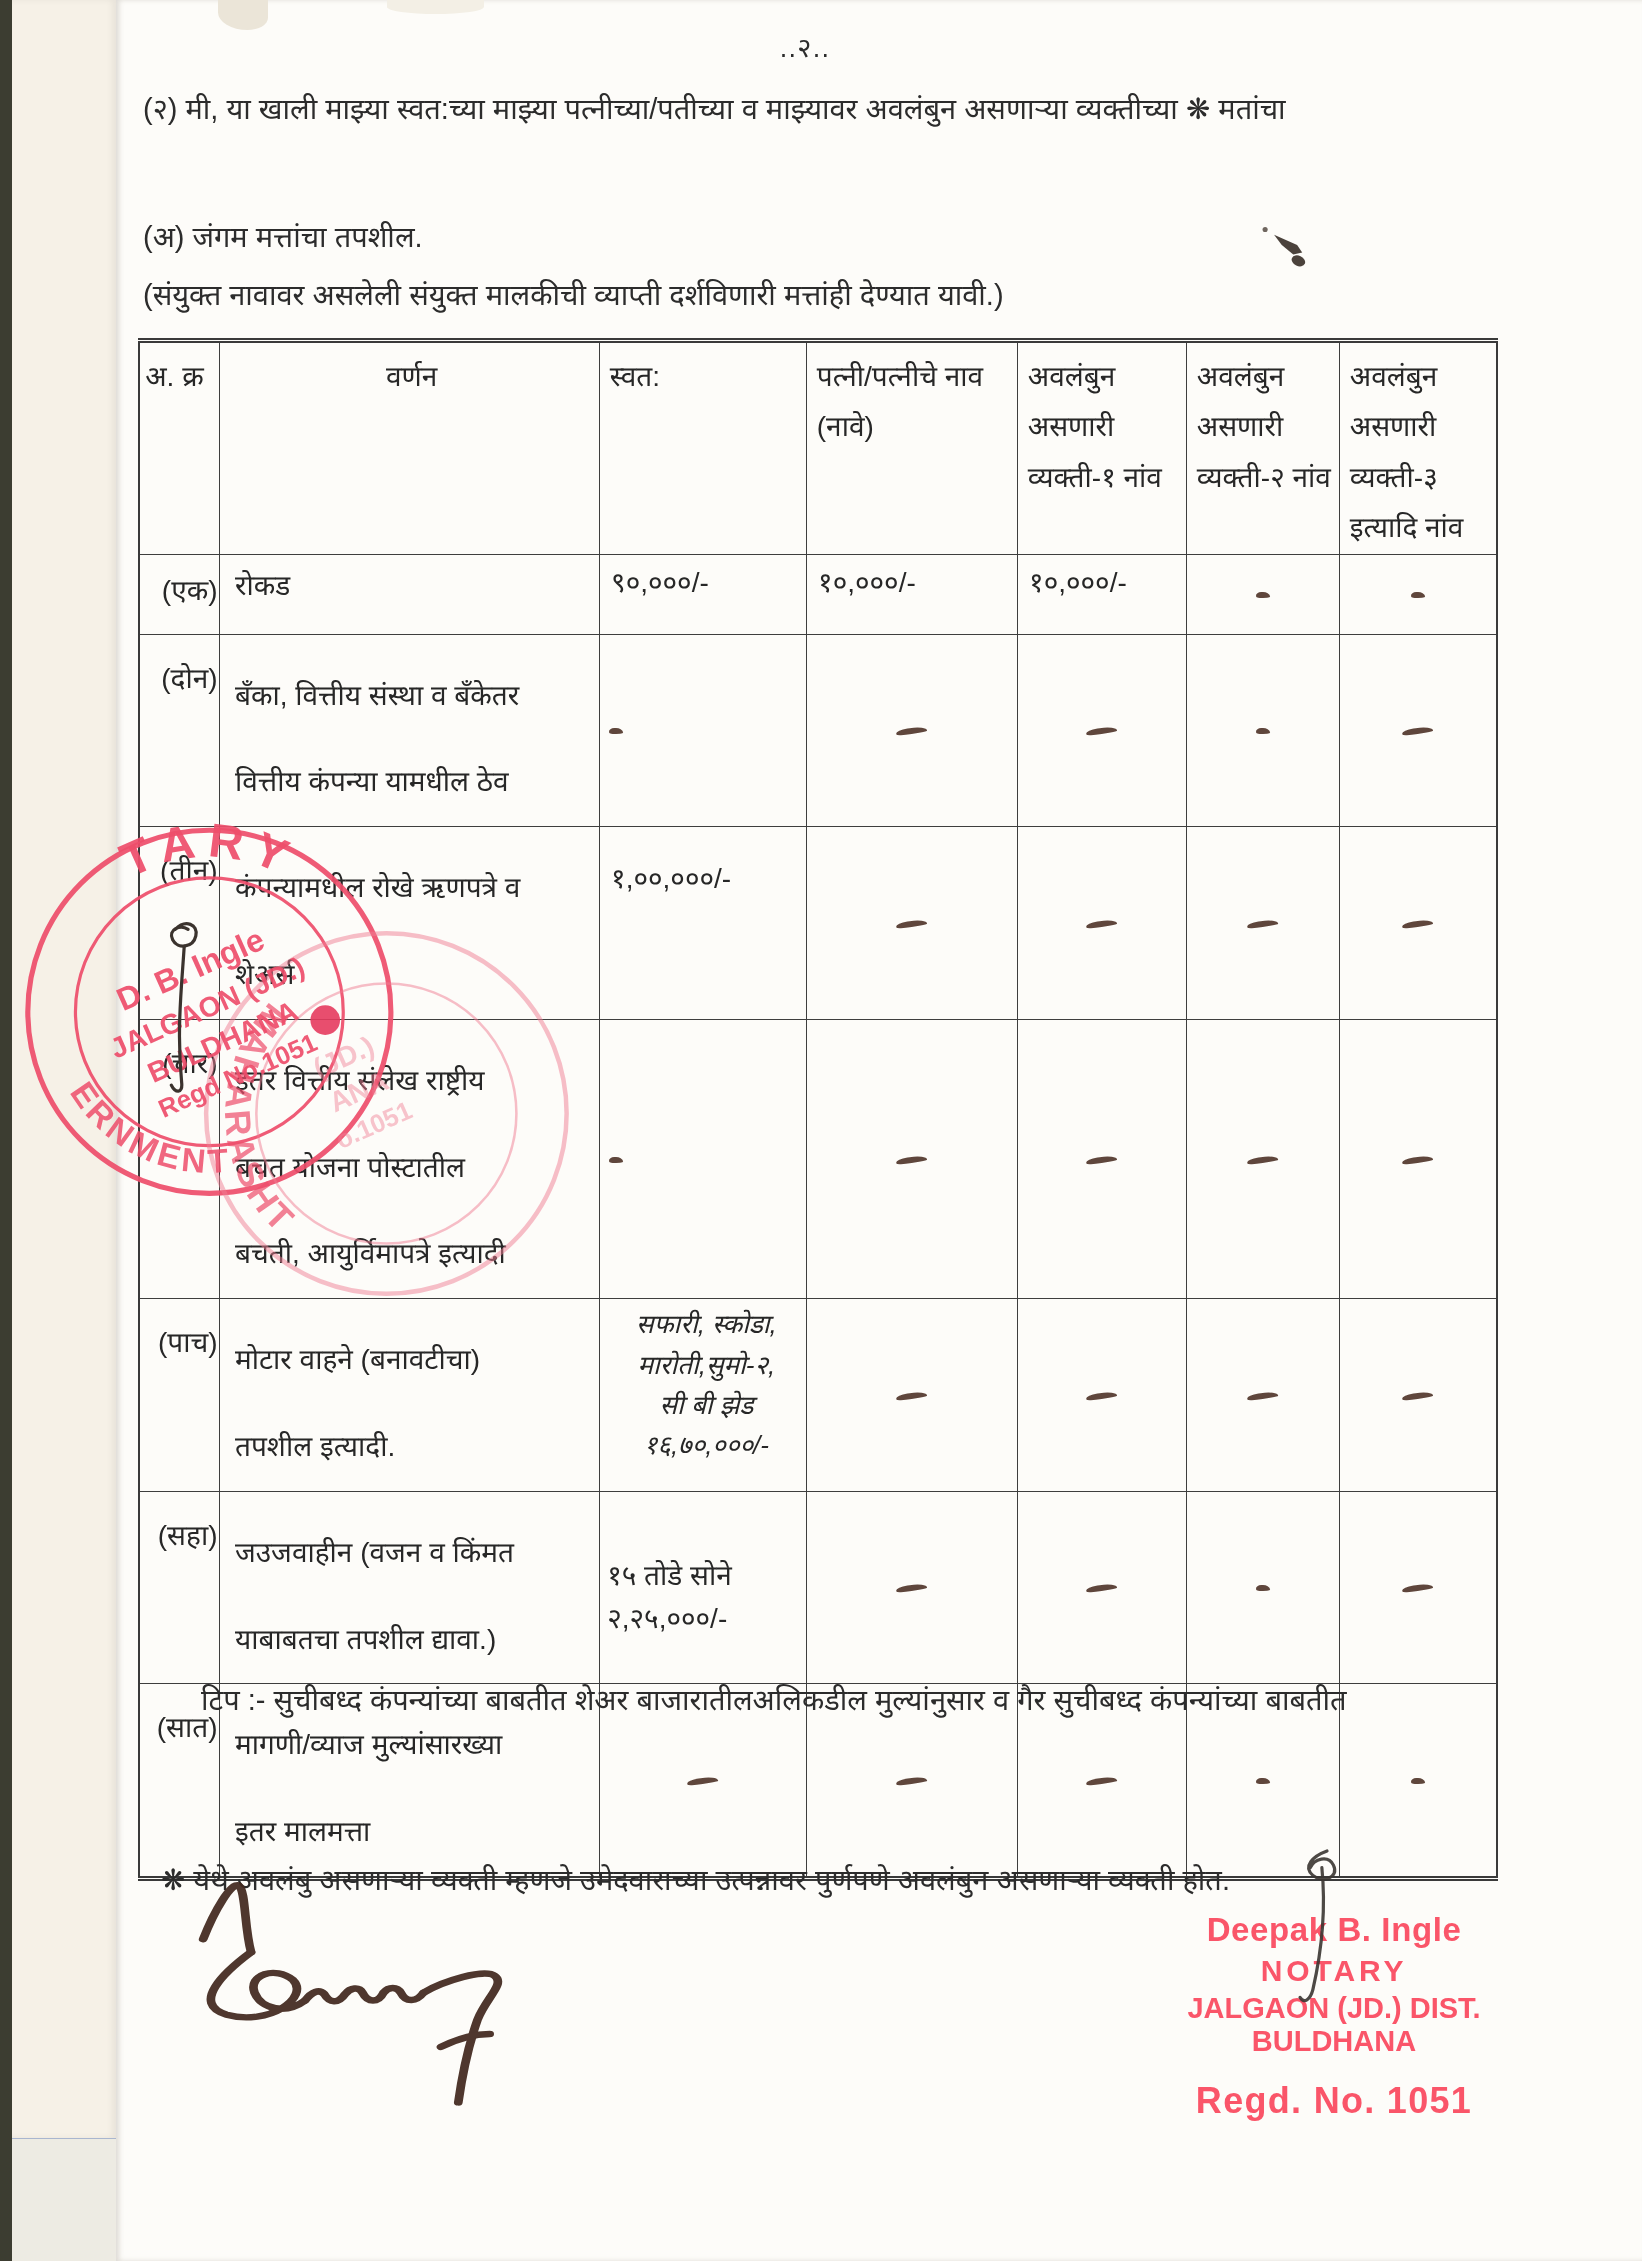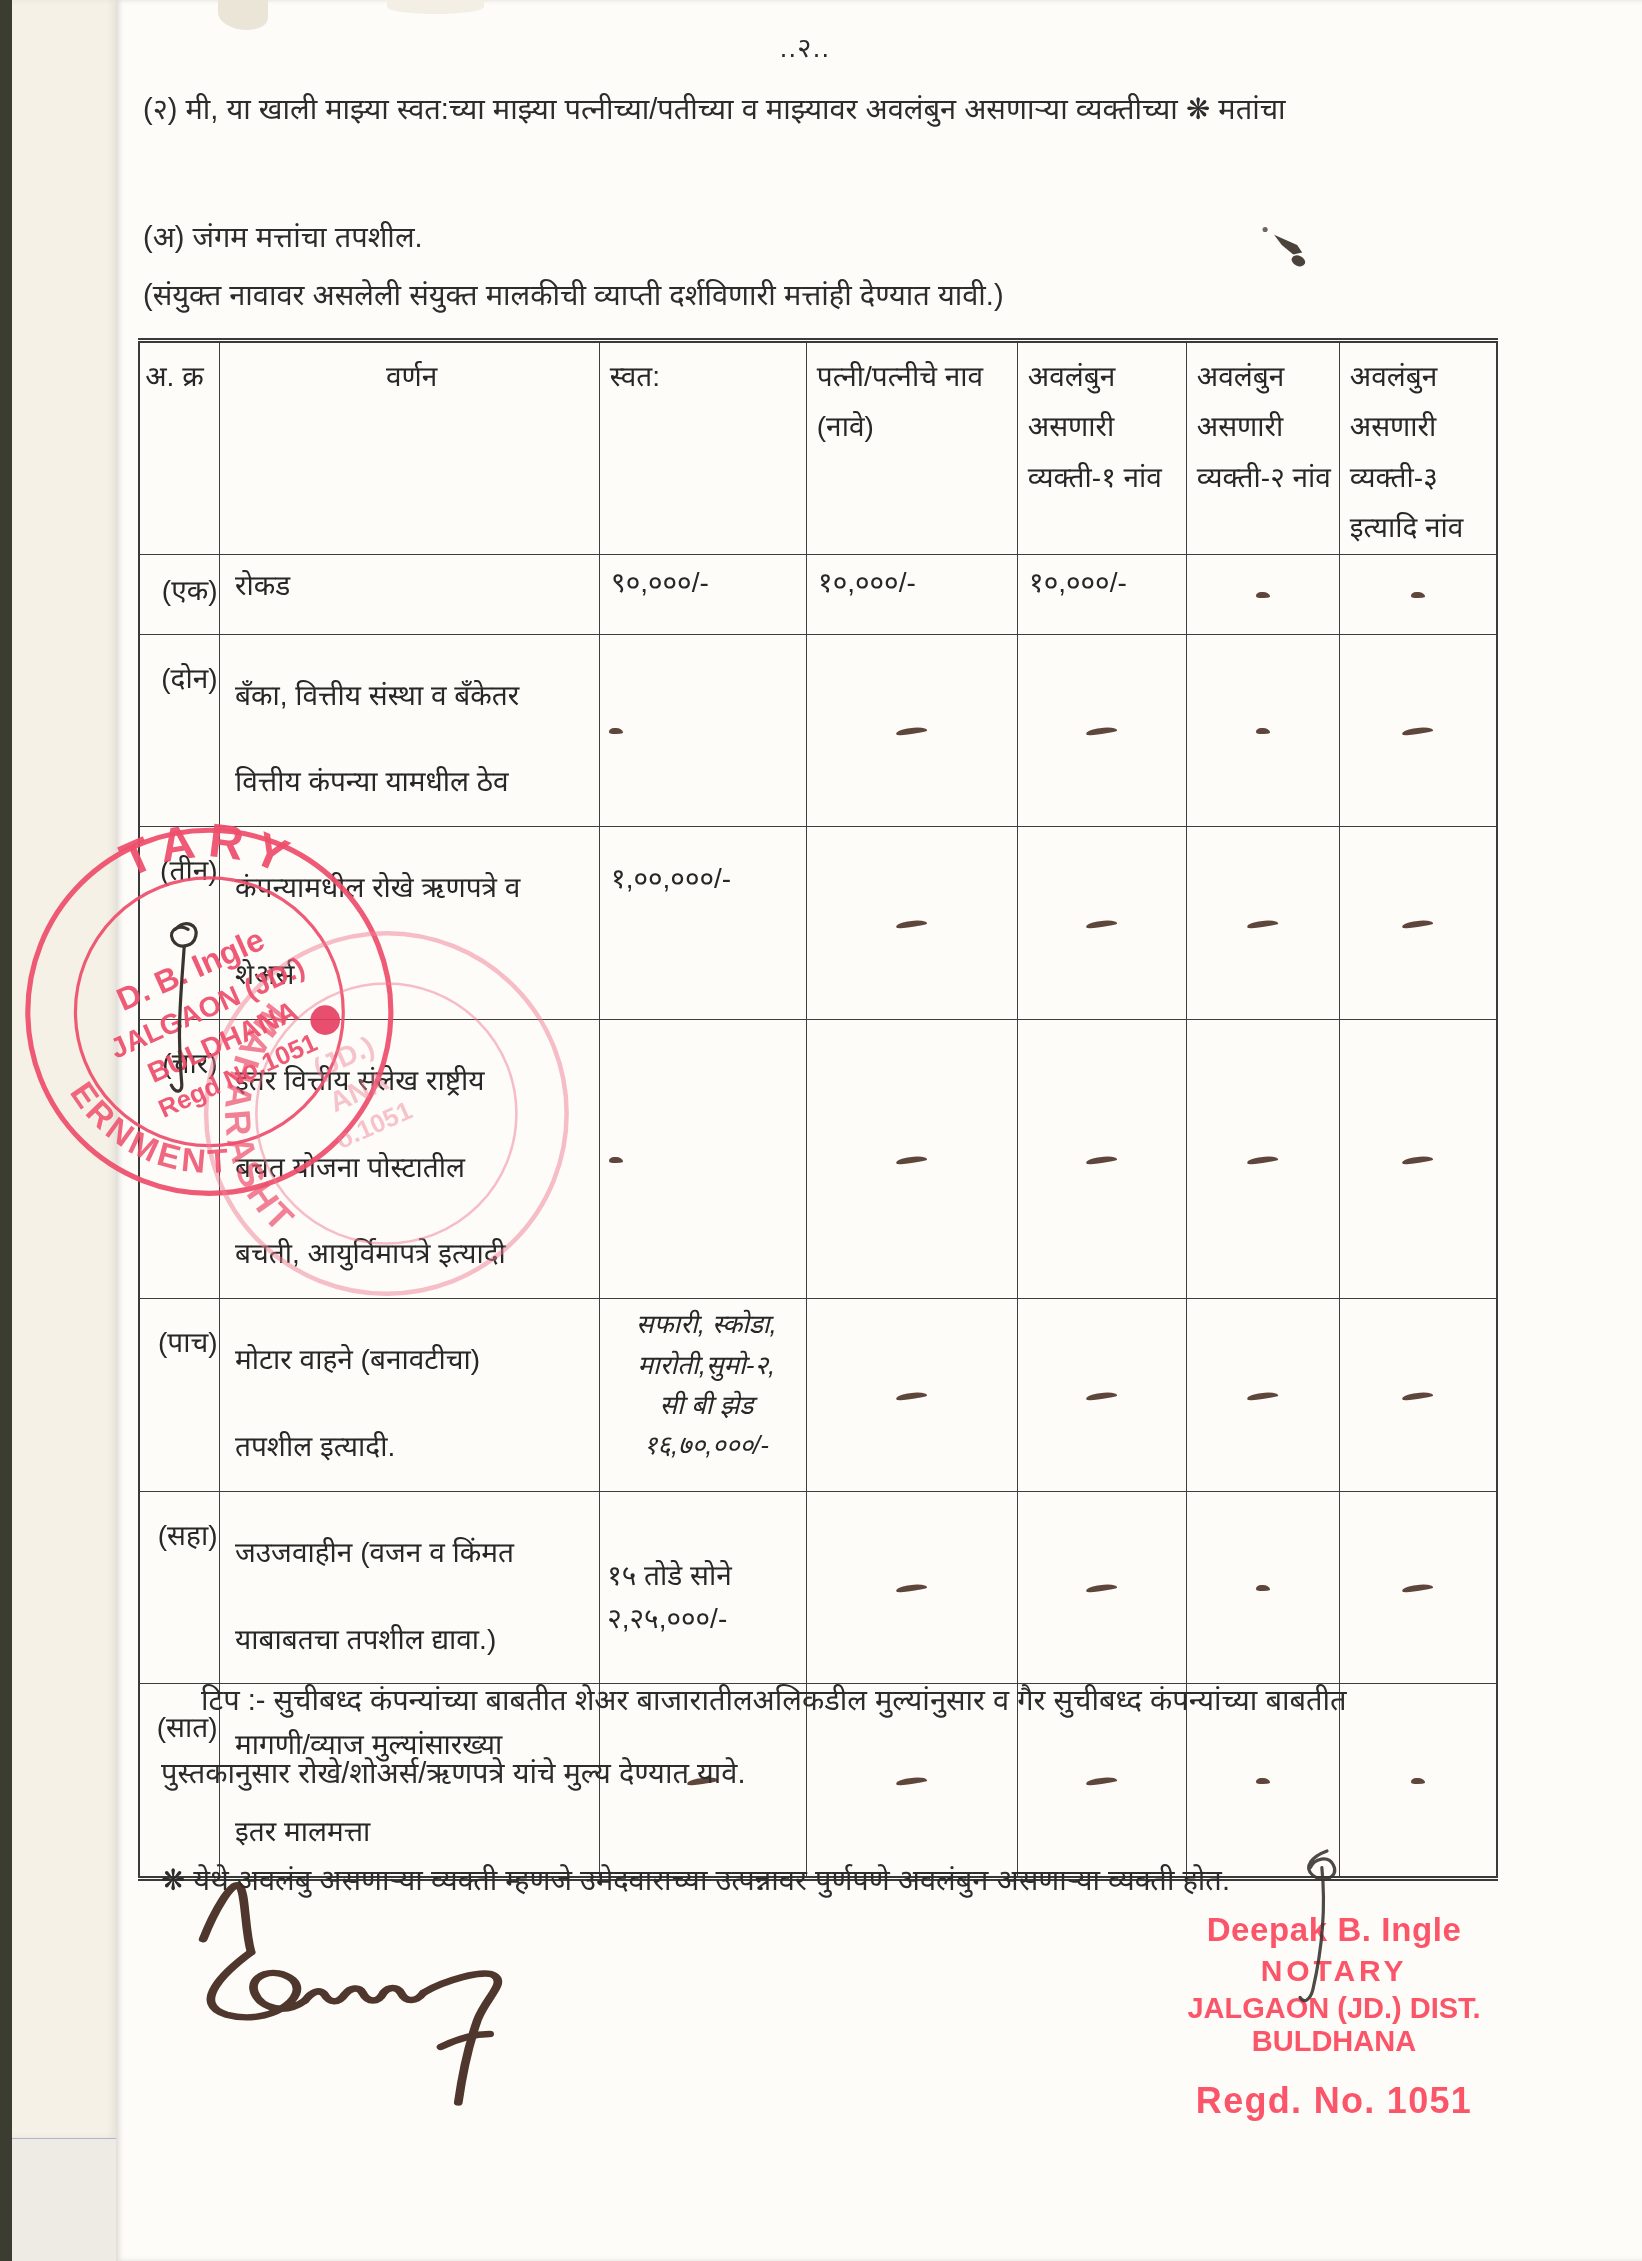--- a/index.html
+++ b/index.html
@@ -218,21 +218,20 @@
     </g>
     <circle cx="485" cy="323" r="23" fill="#e63b5e" opacity="0.9"></circle>
 
     <g stroke="#3b332e" stroke-width="5" fill="none" stroke-linecap="round">
       <path d="M252 182 c16 -16 36 -8 32 10 c-4 18 -28 22 -36 6 c-8 -16 12 -24 24 -16"></path>
       <path d="M266 208 c-4 62 -12 132 -4 212 c2 18 -10 16 -16 4"></path>
     </g>
   </svg>
 
   <div class="t tip1">टिप :-   सुचीबध्द कंपन्यांच्या बाबतीत शेअर बाजारातीलअलिकडील मुल्यांनुसार व गैर सुचीबध्द कंपन्यांच्या बाबतीत</div>
-  <div class="t tip2">पुस्तकानुसार रोखे/शोअर्स/ऋणपत्रे यांचे मुल्य देण्यात यावे.</div>
   <div class="t foot">❋ येथे अवलंबु असणाऱ्या व्यक्ती म्हणजे उमेदवाराच्या उत्पन्नावर पुर्णपणे अवलंबुन असणाऱ्या व्यक्ती होत.</div>
 
   <svg style="left:164px;top:1865px;" width="387" height="271" viewBox="0 0 600 420">
     <g transform="scale(1.35,1)" stroke="#42291f" stroke-width="10" fill="none" stroke-linecap="round" opacity="0.93">
       <path d="M45 115 C58 70 78 25 86 32 C94 40 92 95 100 135"></path>
       <path d="M100 135 C70 165 30 215 72 232 C120 250 168 205 148 178 C128 156 96 170 104 198 C112 224 140 232 162 210"></path>
       <path d="M162 210 C170 196 178 192 184 200 C190 214 200 216 208 200 C214 190 224 188 228 198 C234 214 246 214 252 198 C258 188 268 188 272 198 C278 214 290 212 298 198"></path>
       <path d="M298 198 C320 180 368 160 380 172 C392 184 370 206 360 240 C348 286 342 330 338 368"></path>
       <path d="M318 282 C336 270 356 262 374 262"></path>
     </g>

